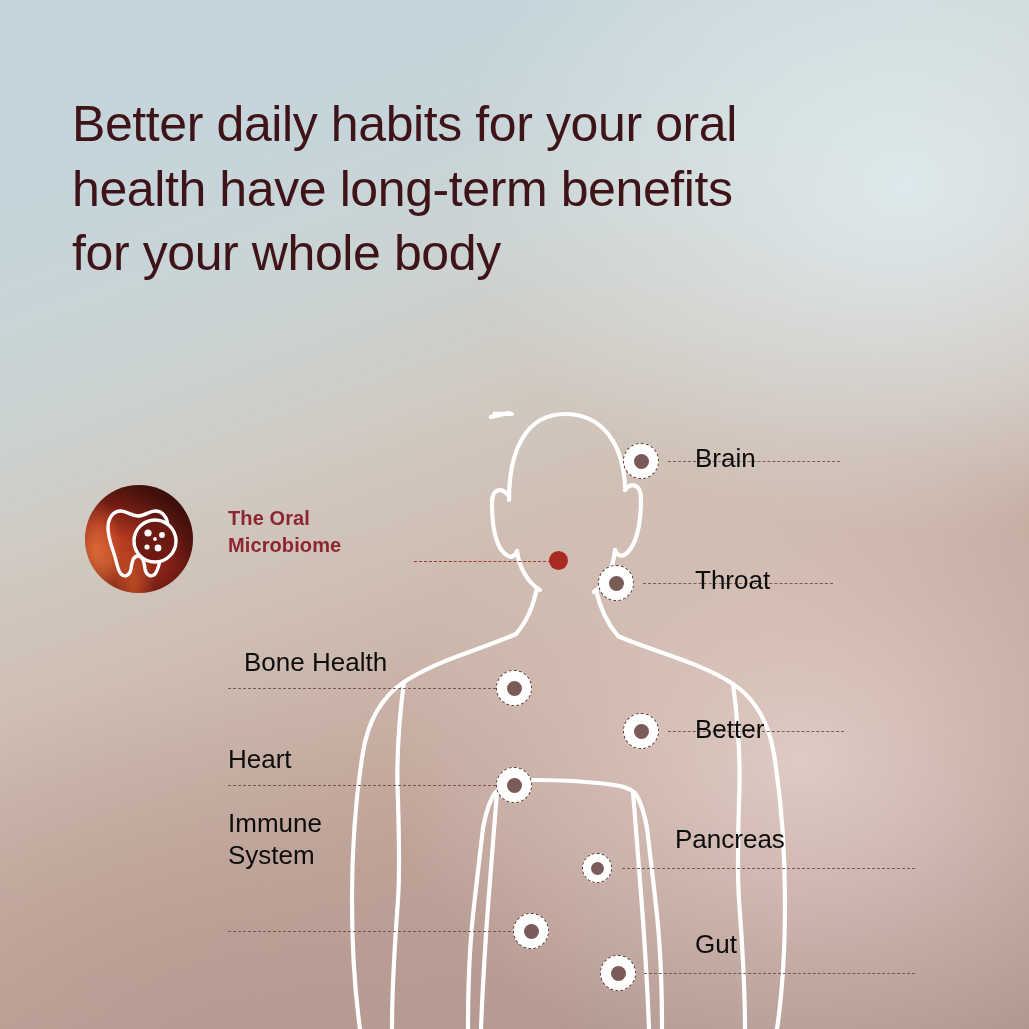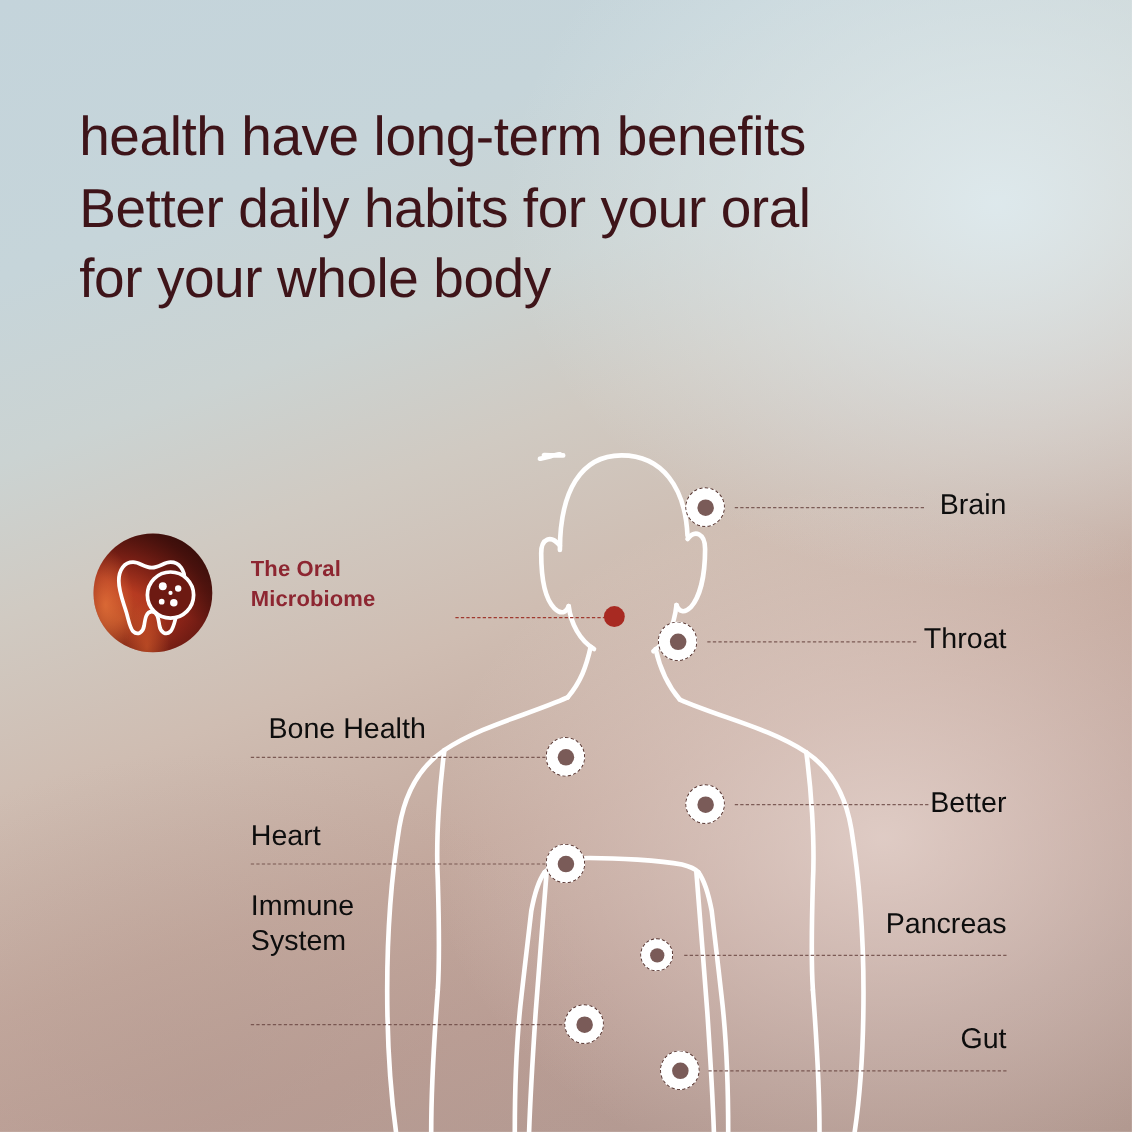--- a/index.html
+++ b/index.html
@@ -107,21 +107,21 @@
 
   
   .organ-label {
     position: absolute;
     font-size: 26px;
     line-height: 1.22;
     color: #0d0d0d;
     font-weight: 400;
     white-space: pre-line;
   }
-  .organ-label.right { text-align: right; }
+  .organ-label.right { text-align: left; }
   .organ-label.left  { text-align: left; }
 
   
   .badge-icon {
     position: absolute;
     left: 85px;
     top: 485px;
     width: 108px;
     height: 108px;
     border-radius: 50%;
@@ -150,22 +150,22 @@
     letter-spacing: 0.1px;
     white-space: pre-line;
   }
 </style>
 </head>
 <body>
 
 <div class="canvas">
 
   <div class="headline">
+    <span class="hl-line">Better daily habits for your oral</span>
     <span class="hl-line">health have long-term benefits</span>
-    <span class="hl-line">Better daily habits for your oral</span>
     <span class="hl-line">for your whole body</span>
   </div>
 
   <svg class="body-svg" viewBox="0 0 1029 1029">
     <g fill="none" stroke="#ffffff" stroke-width="4.2" stroke-linecap="round" stroke-linejoin="round">
 
       <path d="M512 414
                C 476 414, 508 413, 500 415
                C 474 421, 512 412, 509 413"></path>
 

